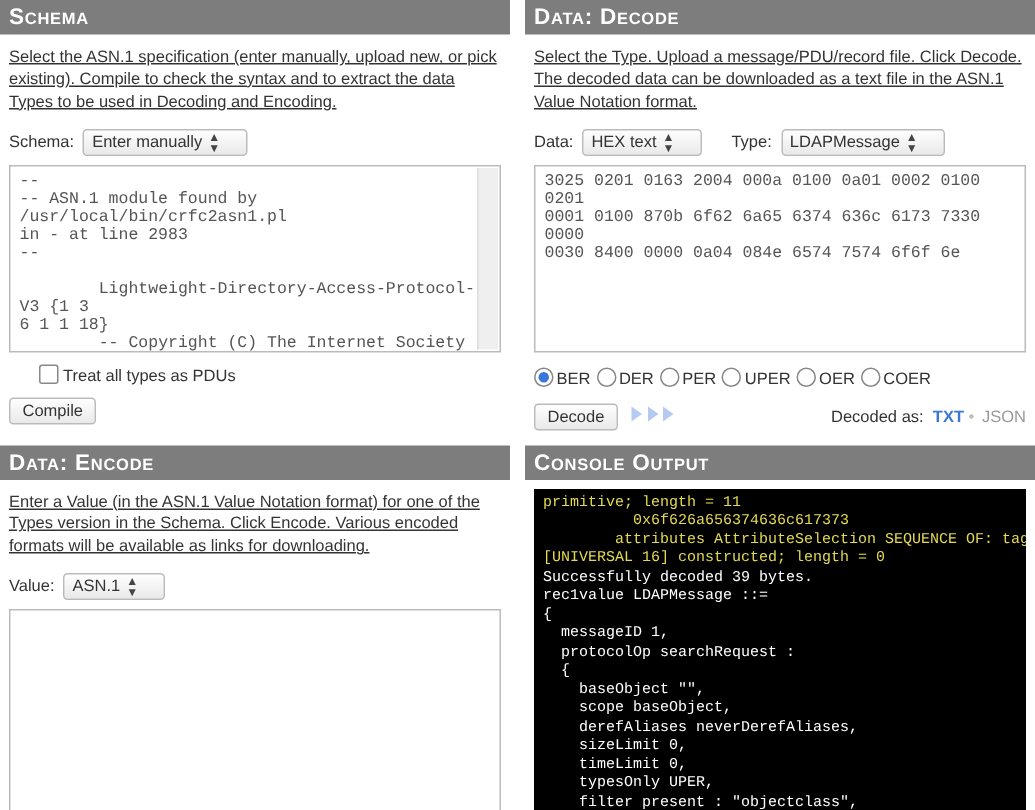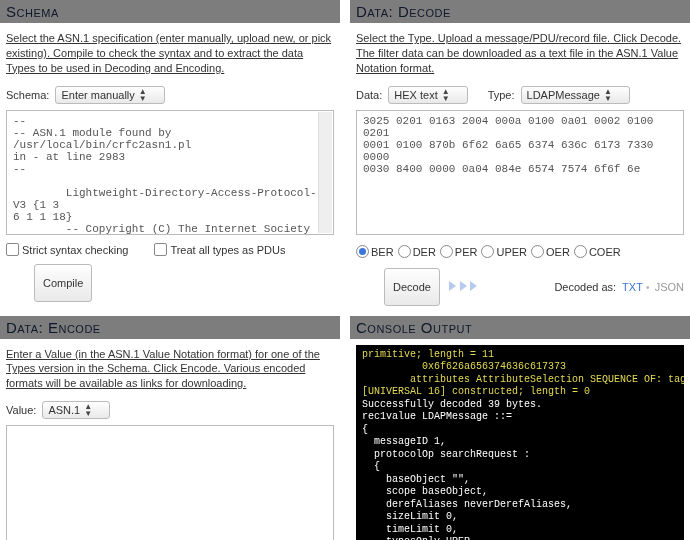--- a/index.html
+++ b/index.html
@@ -10,25 +10,25 @@
     background: #fff;
     width: 690px;
   }
   .grid {
     display: grid;
     grid-template-columns: 340px 340px;
     grid-gap: 0 10px;
   }
   .panel-header {
     background: #7d7d7d;
-    color: #0f172a;
+    color: #ffffff;
     font-variant: small-caps;
     letter-spacing: 0.5px;
     font-size: 15px;
-    font-weight: normal;
+    font-weight: bold;
     padding: 3px 8px 3px 6px;
     margin-bottom: 6px;
   }
   .instructions {
     padding: 2px 6px 8px 6px;
     line-height: 1.35;
     font-size: 11px;
     text-decoration: underline;
   }
   .label-row {
@@ -72,25 +72,24 @@
     position:absolute;
     right:1px; top:1px; bottom:1px;
     width:13px;
     background:#efefef;
     border-left:1px solid #ddd;
   }
   .btn {
     border: 1px solid #bbb;
     border-radius: 3px;
     background: linear-gradient(#fefefe,#e9e9e9);
-    padding: 12px 8px;
+    padding: 2px 8px;
     font-size: 11px;
     display: inline-block;
     color:#333;
-    margin-left:28px;
   }
   .checkbox {
     width: 11px; height: 11px;
     border: 1px solid #888;
     border-radius: 2px;
     display: inline-block;
     margin-right: 3px;
     vertical-align: -2px;
   }
   .radio-row { padding: 4px 6px 10px 6px; display:flex; gap:4px; flex-wrap:wrap; font-size:11px; }
@@ -125,21 +124,21 @@
   .tri.double { position:relative; margin-right:4px;}
   .tri.double::after{
     content:"";
     position:absolute; left:3px; top:-5px;
     width:0;height:0;
     border-left:7px solid #b6c9f0;
     border-top:5px solid transparent;
     border-bottom:5px solid transparent;
   }
   .decoded-as { font-size:11px; }
-  .link-txt { color:#3a77d8; font-weight:normal; }
+  .link-txt { color:#3a77d8; font-weight:bold; }
   .link-json { color:#999; margin-left:2px; }
   .console {
     margin: 0 6px 6px 6px;
     background:#000;
     color:#e4da52;
     font-family:"Courier New", monospace;
     font-size:10px;
     line-height:1.25;
     padding:4px 6px;
     height:218px;
@@ -174,32 +173,31 @@
 -- ASN.1 module found by /usr/local/bin/crfc2asn1.pl
 in - at line 2983
 --
 
         Lightweight-Directory-Access-Protocol-V3 {1 3
 6 1 1 18}
         -- Copyright (C) The Internet Society (2006).
 This version of
         -- this ASN.1 module is part of RFC 4511; see</div>
     <div class="label-row">
-      <span><span class="checkbox"></span><span>Strict syntax checking</span></span>
       <span style="width:14px"></span>
       <span><span class="checkbox"></span><span>Treat all types as PDUs</span></span>
     </div>
     <div class="label-row">
       <span class="btn">Compile</span>
     </div>
   </div>
 
   <div>
     <div class="panel-header">Data: Decode</div>
-    <div class="instructions">Select the Type. Upload a message/PDU/record file. Click Decode. The filter data can be downloaded as a text file in the ASN.1 Value Notation format.</div>
+    <div class="instructions">Select the Type. Upload a message/PDU/record file. Click Decode. The decoded data can be downloaded as a text file in the ASN.1 Value Notation format.</div>
     <div class="label-row">
       <span class="field-label">Data:</span>
       <span class="select">
         <span>HEX text</span>
         <span class="arrows">
             <span>▲</span>
             <span>▼</span>
           </span>
       </span>
       <span style="width:8px"></span>

